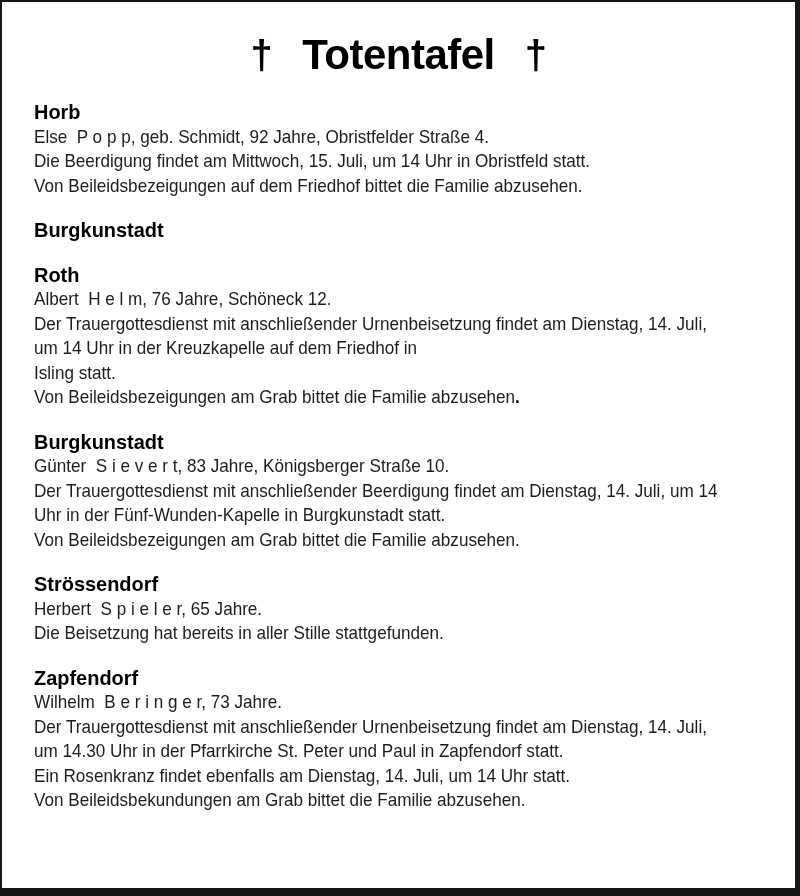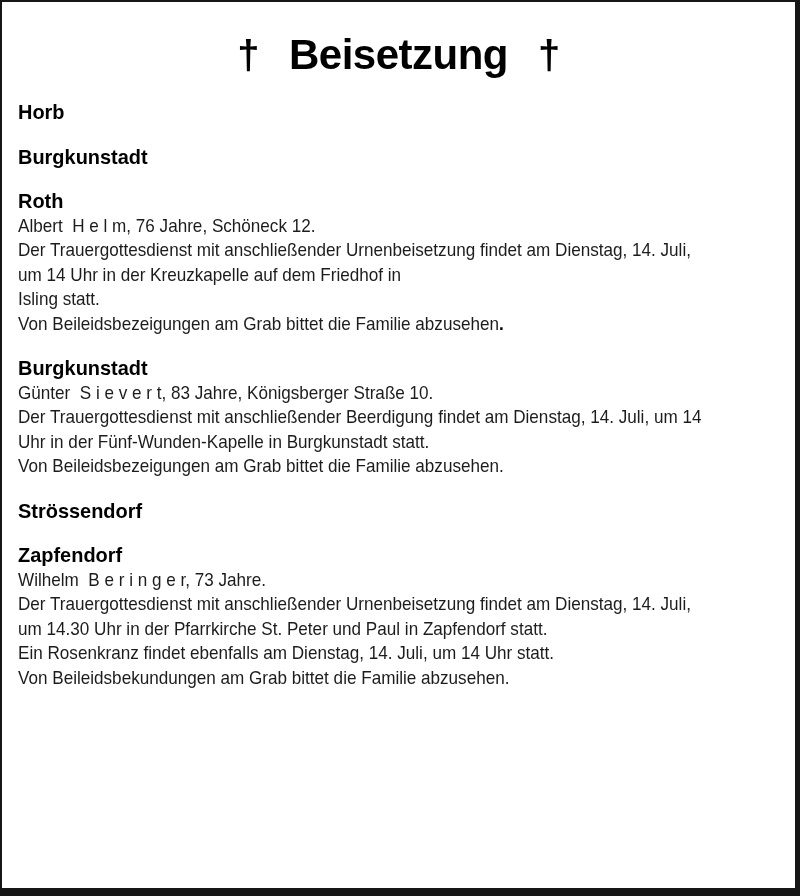--- a/index.html
+++ b/index.html
@@ -31,21 +31,21 @@
     color: #000000;
     letter-spacing: -0.5px;
     line-height: 1.1;
   }
   .title-dagger {
     font-size: 40px;
     font-weight: 700;
   }
   .content {
     margin-top: 22px;
-    padding-left: 16px;
+    padding-left: 32px;
     padding-right: 12px;
   }
   .section {
     margin: 0 0 20px 0;
   }
   .town {
     font-size: 21px;
     font-weight: 700;
     color: #000000;
     line-height: 24.5px;
@@ -65,27 +65,32 @@
     color: #000000;
   }
 </style>
 </head>
 <body>
 
 <div class="page">
 
   <div class="title-row">
     <span class="title-dagger">†</span>
-    <span>Beisetzung</span>
+    <span>Totentafel</span>
     <span class="title-dagger">†</span>
   </div>
 
   <div class="content">
     <div class="section">
       <div class="town">Horb</div>
+      <div>
+          <div class="line">Else  P o p p, geb. Schmidt, 92 Jahre, Obristfelder Straße 4.</div>
+          <div class="line">Die Beerdigung findet am Mittwoch, 15. Juli, um 14 Uhr in Obristfeld statt.</div>
+          <div class="line">Von Beileidsbezeigungen auf dem Friedhof bittet die Familie abzusehen.</div>
+        </div>
     </div>
 
     <div class="section">
       <div class="town">Burgkunstadt</div>
     </div>
 
     <div class="section">
       <div class="town">Roth</div>
       <div>
           <div class="line">Albert  H e l m, 76 Jahre, Schöneck 12.</div>
@@ -101,20 +106,24 @@
       <div>
           <div class="line">Günter  S i e v e r t, 83 Jahre, Königsberger Straße 10.</div>
           <div class="line">Der Trauergottesdienst mit anschließender Beerdigung findet am Dienstag, 14. Juli, um 14</div>
           <div class="line">Uhr in der Fünf-Wunden-Kapelle in Burgkunstadt statt.</div>
           <div class="line">Von Beileidsbezeigungen am Grab bittet die Familie abzusehen.</div>
         </div>
     </div>
 
     <div class="section">
       <div class="town">Strössendorf</div>
+      <div>
+          <div class="line">Herbert  S p i e l e r, 65 Jahre.</div>
+          <div class="line">Die Beisetzung hat bereits in aller Stille stattgefunden.</div>
+        </div>
     </div>
 
     <div class="section">
       <div class="town">Zapfendorf</div>
       <div>
           <div class="line">Wilhelm  B e r i n g e r, 73 Jahre.</div>
           <div class="line">Der Trauergottesdienst mit anschließender Urnenbeisetzung findet am Dienstag, 14. Juli,</div>
           <div class="line">um 14.30 Uhr in der Pfarrkirche St. Peter und Paul in Zapfendorf statt.</div>
           <div class="line">Ein Rosenkranz findet ebenfalls am Dienstag, 14. Juli, um 14 Uhr statt.</div>
           <div class="line">Von Beileidsbekundungen am Grab bittet die Familie abzusehen.</div>

